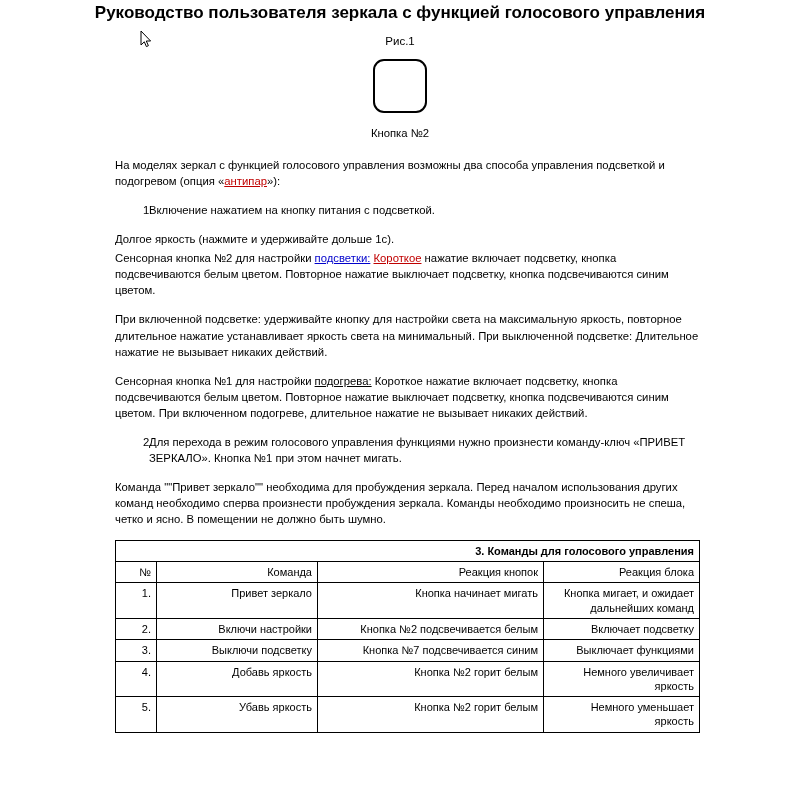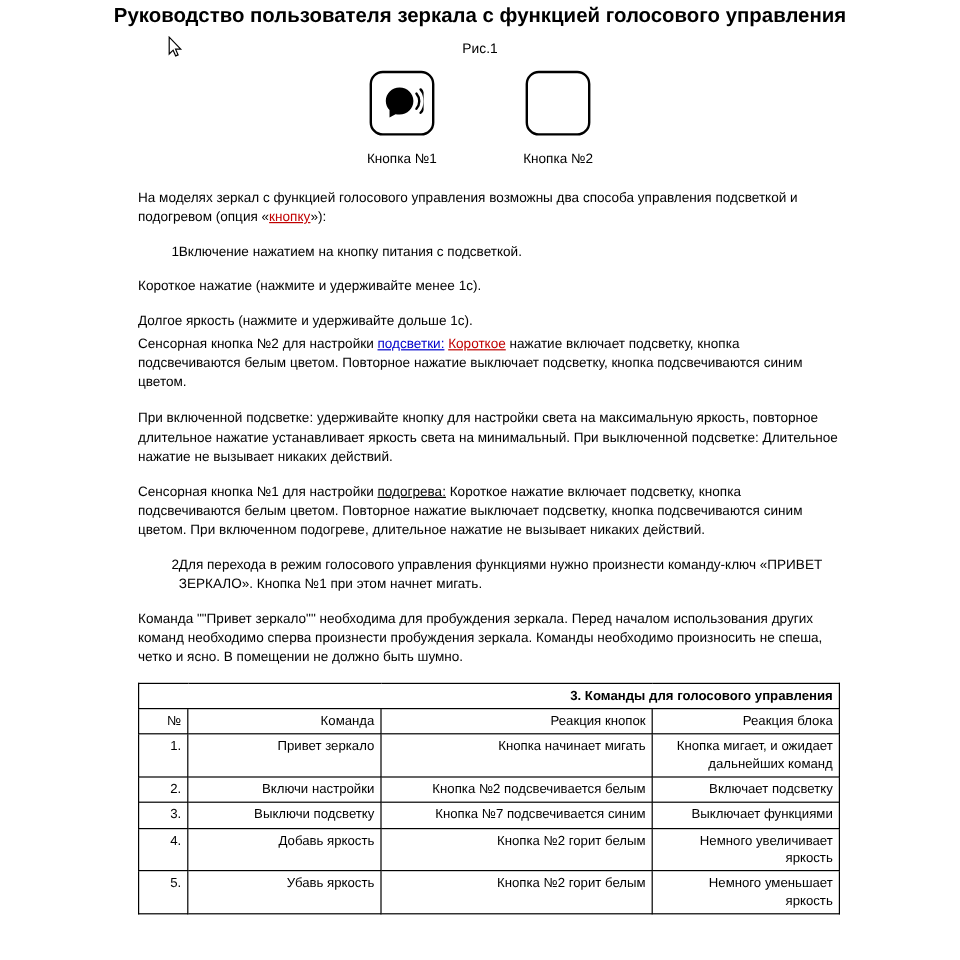--- a/index.html
+++ b/index.html
@@ -137,47 +137,36 @@
   <div class="doc-title">Руководство пользователя зеркала с функцией голосового управления</div>
 
   <svg class="cursor" viewBox="0 0 12 18">
     <path d="M1,1 L1,15 L4.3,11.8 L6.4,16.6 L8.4,15.7 L6.3,11 L10.6,11 Z" fill="#ffffff" stroke="#000000" stroke-width="1"></path>
   </svg>
 
   <div class="fig-label">Рис.1</div>
 
   <div class="buttons-row">
     <div class="btn-fig">
-      <div class="btn-square">
-        <svg width="36" height="32" viewBox="0 0 36 32">
-          <path d="M16,3 C9.5,3 4.5,8 4.5,14.2 C4.5,17.2 5.7,19.8 7.6,21.7 L7.6,28 L12.6,25.2 C13.7,25.4 14.8,25.5 16,25.5 C22.5,25.5 27.5,20.5 27.5,14.2 C27.5,8 22.5,3 16,3 Z" fill="#000000"></path>
-          <path d="M30,8 C31.6,10 32.4,12 32.4,14.3 C32.4,16.6 31.6,18.7 30,20.6" fill="none" stroke="#000000" stroke-width="2" stroke-linecap="round"></path>
-          <path d="M33.5,4.5 C35.8,7.2 36.9,10.6 36.9,14.3 C36.9,18 35.8,21.4 33.5,24" fill="none" stroke="#000000" stroke-width="2" stroke-linecap="round"></path>
-        </svg>
-      </div>
-      <div class="btn-caption">Кнопка №1</div>
-    </div>
-    <div class="btn-fig">
       <div class="btn-square"></div>
       <div class="btn-caption">Кнопка №2</div>
     </div>
   </div>
 
   <div class="body-text" style="margin-top:18px;">
 
-    <p>На моделях зеркал с функцией голосового управления возможны два способа управления подсветкой и подогревом (опция «<span class="u-red">кнопку</span>»):</p>
+    <p>На моделях зеркал с функцией голосового управления возможны два способа управления подсветкой и подогревом (опция «<span class="u-red">антипар</span>»):</p>
 
     <ul class="numlist">
       <li>
         <span class="num">1.</span>
         <span class="txt">Включение нажатием на кнопку питания с подсветкой.</span>
       </li>
     </ul>
 
-    <p>Короткое нажатие (нажмите и удерживайте менее 1с).</p>
 
     <p class="tight">Долгое яркость (нажмите и удерживайте дольше 1с).</p>
 
     <p><span>Сенсорная кнопка №2 для настройки </span><span class="u-blue">подсветки:</span> <span class="u-red">Короткое</span><span> нажатие включает подсветку, кнопка подсвечиваются белым цветом. Повторное нажатие выключает подсветку, кнопка подсвечиваются синим цветом.</span></p>
 
     <p> При включенной подсветке: удерживайте кнопку для настройки света на максимальную яркость, повторное длительное нажатие устанавливает яркость света на минимальный. При выключенной подсветке: Длительное нажатие не вызывает никаких действий.</p>
 
     <p><span>Сенсорная кнопка №1 для настройки </span><span class="u-plain">подогрева:</span><span> Короткое нажатие включает подсветку, кнопка подсвечиваются белым цветом. Повторное нажатие выключает подсветку, кнопка подсвечиваются синим цветом. При включенном подогреве, длительное нажатие не вызывает никаких действий.</span></p>
 
     <ul class="numlist">

